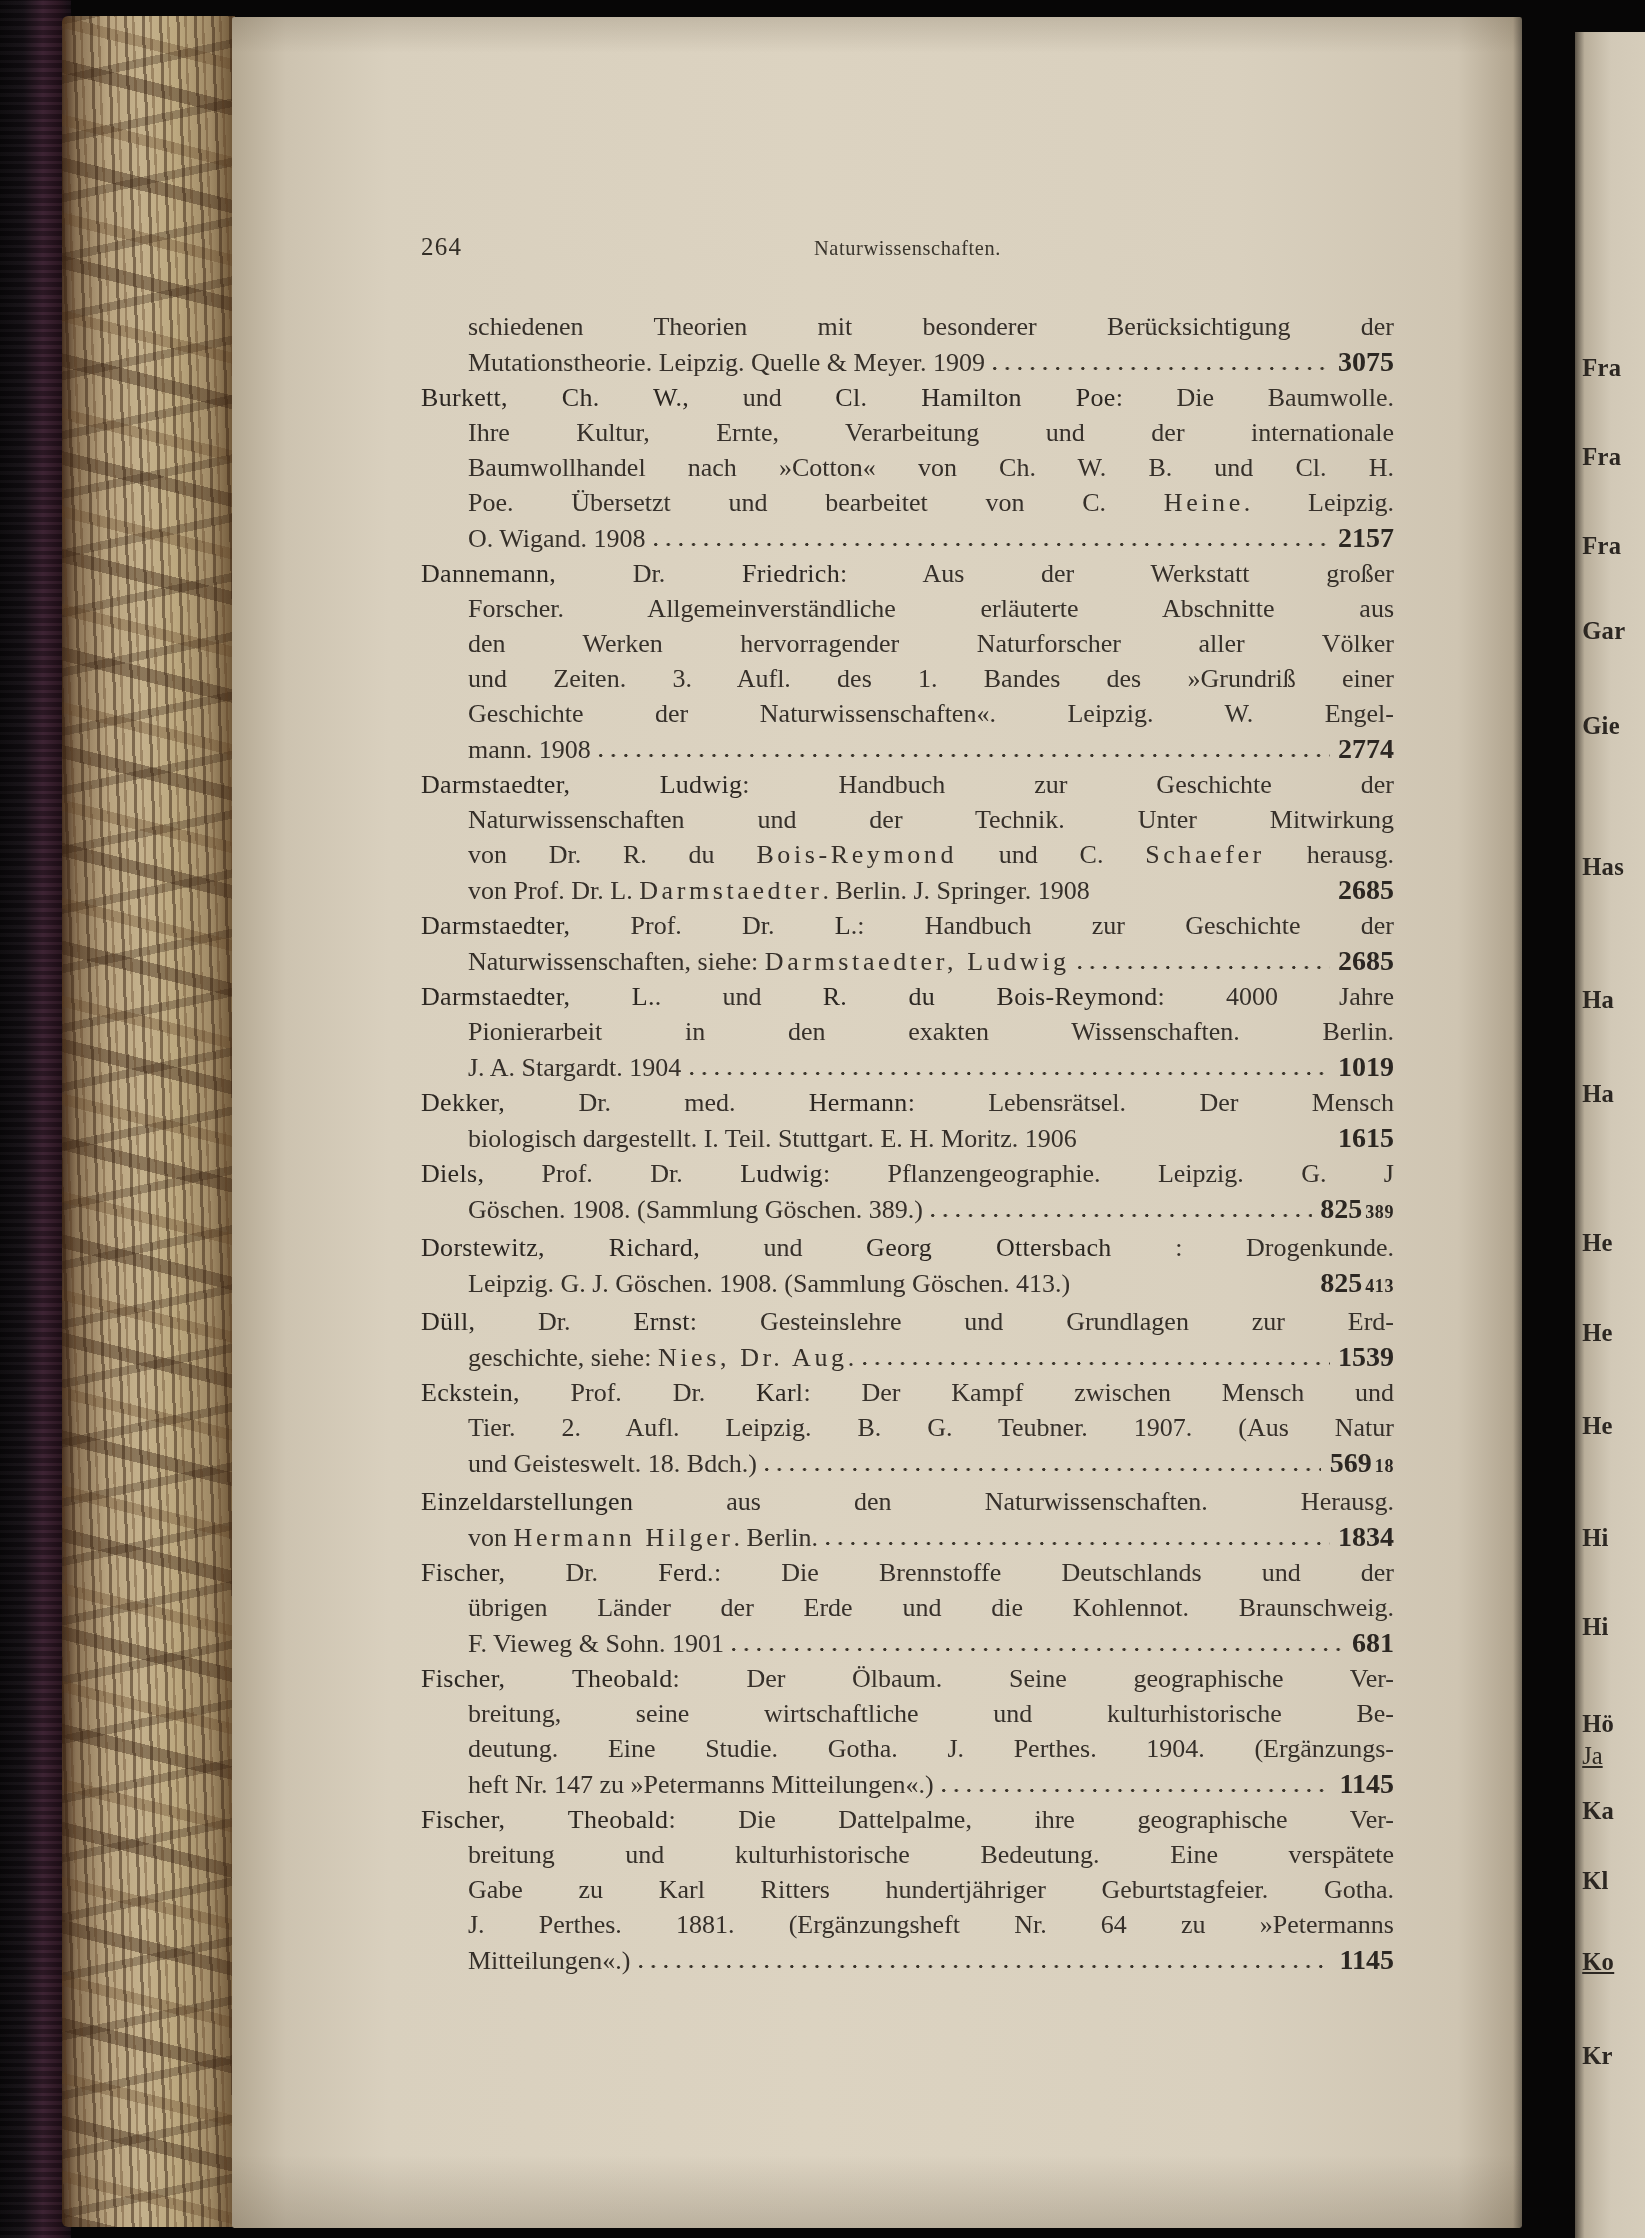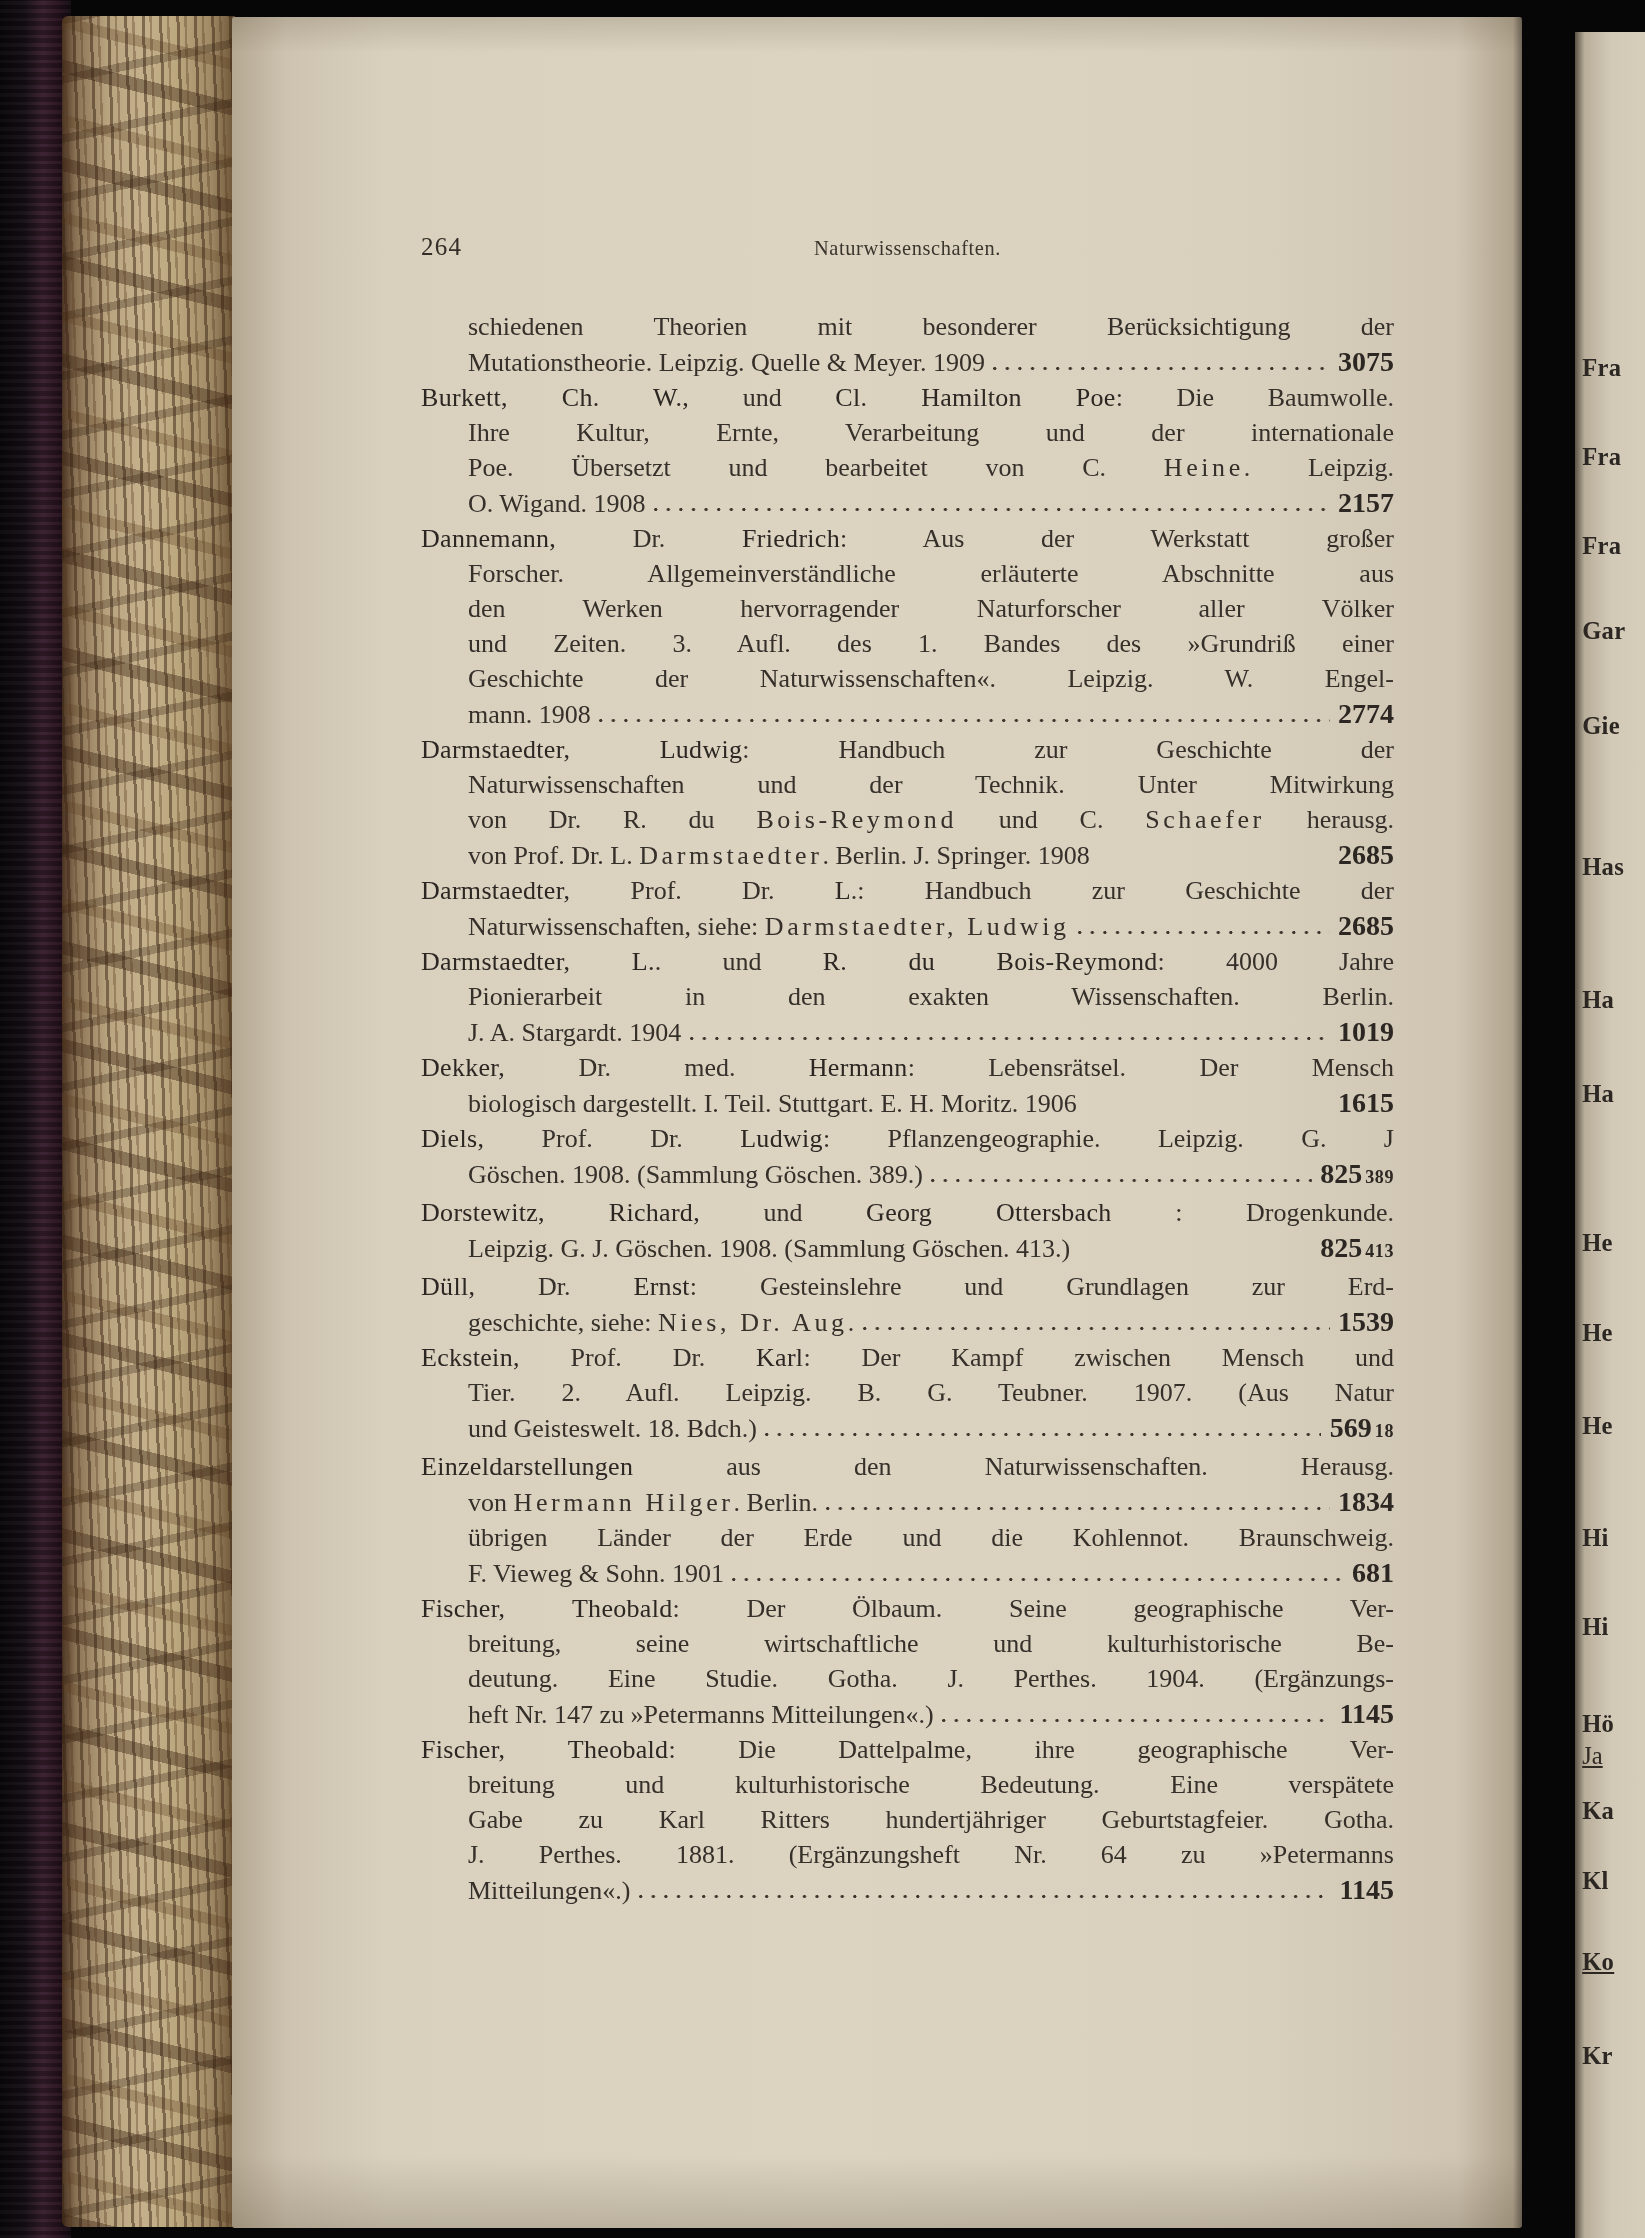--- a/index.html
+++ b/index.html
@@ -107,20 +107,21 @@
     </div>
     <div class="body-text" id="text-body">
         <div class="line cont just"><span class="txt"><span>schiedenen Theorien mit besonderer Berücksichtigung der</span></span></div>
         <div class="line cont flexline">
           <span class="txt"><span>Mutationstheorie. Leipzig. Quelle &amp; Meyer. 1909</span></span>
           <span class="leader dotted"></span>
           <span class="num">3075</span>
         </div>
         <div class="line just"><span class="txt"><span class="b">Burkett, Ch. W.,</span><span> und </span><span class="b">Cl. Hamilton Poe</span><span>: Die Baumwolle.</span></span></div>
         <div class="line cont just"><span class="txt"><span>Ihre Kultur, Ernte, Verarbeitung und der internationale</span></span></div>
+        <div class="line cont just"><span class="txt"><span>Baumwollhandel nach »Cotton« von Ch. W. B. und Cl. H.</span></span></div>
         <div class="line cont just"><span class="txt"><span>Poe. Übersetzt und bearbeitet von C. </span><span class="s">Heine</span><span>. Leipzig.</span></span></div>
         <div class="line cont flexline">
           <span class="txt"><span>O. Wigand. 1908</span></span>
           <span class="leader dotted"></span>
           <span class="num">2157</span>
         </div>
         <div class="line just"><span class="txt"><span class="b">Dannemann,</span><span> Dr. </span><span class="b">Friedrich</span><span>: Aus der Werkstatt großer</span></span></div>
         <div class="line cont just"><span class="txt"><span>Forscher. Allgemeinverständliche erläuterte Abschnitte aus</span></span></div>
         <div class="line cont just"><span class="txt"><span>den Werken hervorragender Naturforscher aller Völker</span></span></div>
         <div class="line cont just"><span class="txt"><span>und Zeiten. 3. Aufl. des 1. Bandes des »Grundriß einer</span></span></div>
@@ -181,20 +182,21 @@
           <span class="txt"><span>und Geisteswelt. 18. Bdch.)</span></span>
           <span class="leader dotted"></span>
           <span class="num">569<span class="sub">18</span></span>
         </div>
         <div class="line just"><span class="txt"><span class="b">Einzeldarstellungen</span><span> aus den Naturwissenschaften. Herausg.</span></span></div>
         <div class="line cont flexline">
           <span class="txt"><span>von </span><span class="s">Hermann Hilger</span><span>. Berlin.</span></span>
           <span class="leader dotted"></span>
           <span class="num">1834</span>
         </div>
+        <div class="line just"><span class="txt"><span class="b">Fischer,</span><span> Dr. </span><span class="b">Ferd.</span><span>: Die Brennstoffe Deutschlands und der</span></span></div>
         <div class="line cont just"><span class="txt"><span>übrigen Länder der Erde und die Kohlennot. Braunschweig.</span></span></div>
         <div class="line cont flexline">
           <span class="txt"><span>F. Vieweg &amp; Sohn. 1901</span></span>
           <span class="leader dotted"></span>
           <span class="num">681</span>
         </div>
         <div class="line just"><span class="txt"><span class="b">Fischer, Theobald</span><span>: Der Ölbaum. Seine geographische Ver-</span></span></div>
         <div class="line cont just"><span class="txt"><span>breitung, seine wirtschaftliche und kulturhistorische Be-</span></span></div>
         <div class="line cont just"><span class="txt"><span>deutung. Eine Studie. Gotha. J. Perthes. 1904. (Ergänzungs-</span></span></div>
         <div class="line cont flexline">

